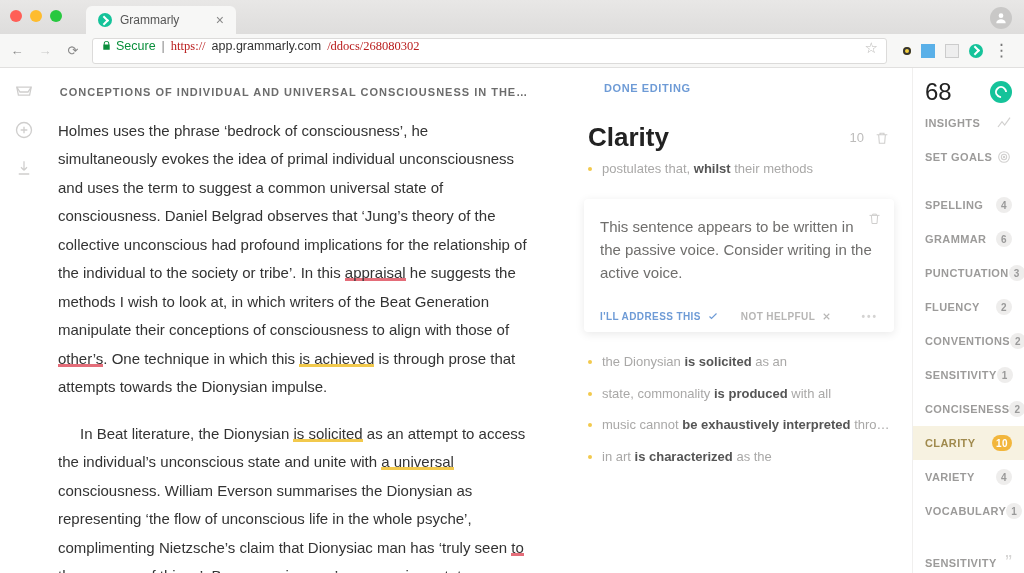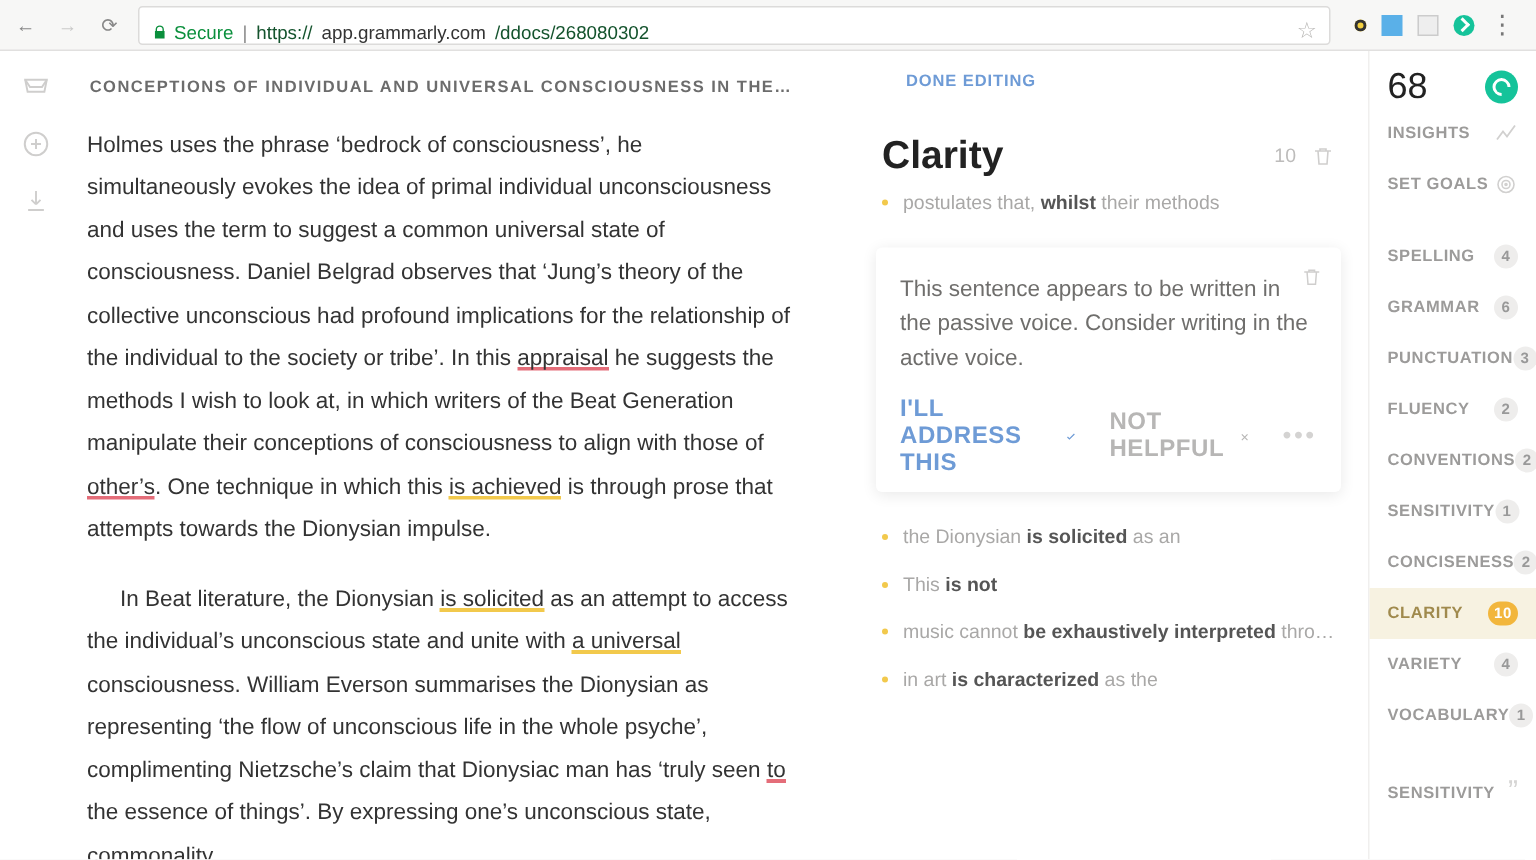--- a/index.html
+++ b/index.html
@@ -11,24 +11,24 @@
   .tabbar { height: 34px; background: linear-gradient(#e8e7e6, #dedddc); display: flex; align-items: flex-end; padding-left: 8px; position: relative; }
   .traffic { position: absolute; left: 10px; top: 10px; display: flex; gap: 8px; }
   .dot { width: 12px; height: 12px; border-radius: 50%; }
   .tab { background: #f7f7f6; height: 28px; border-radius: 6px 6px 0 0; display: flex; align-items: center; padding: 0 12px; gap: 8px; margin-left: 78px; min-width: 150px; font-size: 12px; color: #555; position: relative; }
   .tab .close-x { margin-left: auto; color: #888; font-size: 14px; }
   .gfav { width: 14px; height: 14px; border-radius: 50%; background: #15c39a; display: flex; align-items: center; justify-content: center; }
   .gfav::after { content: ""; width: 5px; height: 5px; border: 2px solid #fff; border-left: 0; border-top: 0; transform: rotate(-45deg) translate(-1px,-1px); }
 
   .addrbar { height: 34px; background: #f7f7f6; border-bottom: 1px solid #e1e0df; display: flex; align-items: center; padding: 0 8px; gap: 10px; font-size: 13px; color: #666; }
   .nav-arrow { width: 18px; color: #888; text-align: center; }
-  .urlbox { flex: 1; height: 26px; border: 1px solid #dcdbda; border-radius: 3px; background: #fff; display: flex; align-items: flex-end; padding: 0 8px; gap: 6px; font-size: 12.5px; }
+  .urlbox { flex: 1; height: 26px; border: 1px solid #dcdbda; border-radius: 3px; background: #fff; display: flex; align-items: flex-start; padding: 0 8px; gap: 6px; font-size: 12.5px; }
   .secure { color: #0a8f3c; display: flex; align-items: center; gap: 4px; }
   .url-host { color: #333; }
-  .url-path { color: #14532d; }
+  .url-path { color: #b91c1c; font-family: Liberation Serif, serif; }
   .star { margin-left: auto; color: #b9b8b6; font-size: 15px; }
   .ext-icons { display: flex; align-items: center; gap: 10px; padding: 0 6px; }
   .chrome-user { width: 22px; height: 22px; border-radius: 50%; background: #c9c8c7; display:flex;align-items:center;justify-content:center;color:#fff;font-size:14px; position:absolute; right:12px; top:7px; }
 
   
   .app { flex: 1; display: grid; grid-template-columns: 48px 1fr 346px 112px; background: #fff; overflow: hidden; }
 
   
   .gutter { background: #fff; border-right: 0; display: flex; flex-direction: column; align-items: center; gap: 18px; padding-top: 14px; color: #c8c7c6; }
   .gutter .icn { width: 20px; height: 20px; display:flex;align-items:center;justify-content:center; }
@@ -50,21 +50,21 @@
   .trash { color: #cfcecd; }
   .subtitle { color: #b5b4b3; font-size: 12.5px; margin: 18px 0 14px; }
   .alert-line { display:flex; gap: 10px; align-items:flex-start; padding: 6px 0; font-size: 13px; color:#a9a8a7; }
   .alert-line .bullet { width:4px;height:4px;border-radius:50%;background:#f2c94c; margin-top:8px; flex:none; }
   .alert-line .txt { line-height:1.5; white-space: nowrap; overflow:hidden; text-overflow: ellipsis; }
   .alert-line b { color:#555; font-weight:600;text-align:center; }
 
   .card { margin: 14px -4px; padding: 16px 16px 10px 16px; background:#fff; border-radius:4px; box-shadow: 0 2px 10px rgba(0,0,0,.09); position:relative; }
   .card .trash { position:absolute; right:12px; top:12px; }
   .card-body { color:#6f6e6c; font-size: 15px; line-height:1.55; }
-  .card-actions { margin-top: 14px; display:flex; gap:22px; align-items:center; font-size:16px; font-weight:600; letter-spacing:.4px; }
+  .card-actions { margin-top: 26px; display:flex; gap:22px; align-items:center; font-size:10px; font-weight:600; letter-spacing:.4px; }
   .act { color:#6e9bd6; display:flex; align-items:center; gap:6px; }
   .nh { color:#b7b6b5; }
   .dots { margin-left:auto; color:#d4d3d2; letter-spacing:2px; }
 
   
   .rail { border-left: 1px solid #f0efee; font-size: 11px; color:#9c9b9a; font-weight:600; letter-spacing:.4px; }
   .rail-top { display:flex; align-items:center; justify-content:space-between; padding: 10px 12px 0 12px; }
   .score { font-size: 24px; font-weight:400; color:#222; letter-spacing:0; }
   .glogo { width:22px;height:22px;border-radius:50%;background:#15c39a; position:relative; }
   .glogo::after{content:"";position:absolute;inset:5px;border:2px solid #fff;border-radius:50%;border-right-color:transparent;transform:rotate(45deg);}
@@ -76,20 +76,38 @@
   .rail-row .ric { width:16px;height:16px; color:#d1d0cf; }
   .quote { font-size:20px; font-weight:400; letter-spacing:0; color:#d6d5d4; }
 
   svg { display:block; }
 </style>
 </head>
 <body>
 
 <div class="chrome">
 
+  <div class="tabbar">
+    <div class="traffic">
+      <div class="dot" style="background:#ff5f57"></div>
+      <div class="dot" style="background:#febc2e"></div>
+      <div class="dot" style="background:#28c840"></div>
+    </div>
+    <div class="tab">
+      <span class="gfav"></span>
+      <span>Grammarly</span>
+      <span class="close-x">×</span>
+    </div>
+    <div class="chrome-user">
+      <svg width="14" height="14" viewBox="0 0 24 24" fill="#fff">
+          <circle cx="12" cy="8" r="4"></circle>
+          <path d="M4 20c0-4 4-6 8-6s8 2 8 6v1H4z"></path>
+        </svg>
+    </div>
+  </div>
 
   <div class="addrbar">
     <span class="nav-arrow">←</span>
     <span class="nav-arrow" style="opacity:.4">→</span>
     <span class="nav-arrow">⟳</span>
     <div class="urlbox">
       <span class="secure">
         <svg width="11" height="11" viewBox="0 0 24 24" fill="#0a8f3c">
             <path d="M6 10V8a6 6 0 1 1 12 0v2h1v11H5V10h1zm2 0h8V8a4 4 0 1 0-8 0v2z"></path>
           </svg>
@@ -186,21 +204,21 @@
         </div>
       </div>
 
       <div id="alerts-after">
           <div class="alert-line">
             <span class="bullet"></span>
             <span class="txt"><span>the Dionysian </span><b>is solicited</b><span> as an</span></span>
           </div>
           <div class="alert-line">
             <span class="bullet"></span>
-            <span class="txt"><span>This </span><b>is not</b><span></span></span>
+            <span class="txt"><span>state, commonality </span><b>is produced</b><span> with all</span></span>
           </div>
           <div class="alert-line">
             <span class="bullet"></span>
             <span class="txt"><span>music cannot </span><b>be exhaustively interpreted</b><span> through langua…</span></span>
           </div>
           <div class="alert-line">
             <span class="bullet"></span>
             <span class="txt"><span>in art </span><b>is characterized</b><span> as the</span></span>
           </div>
         </div>

